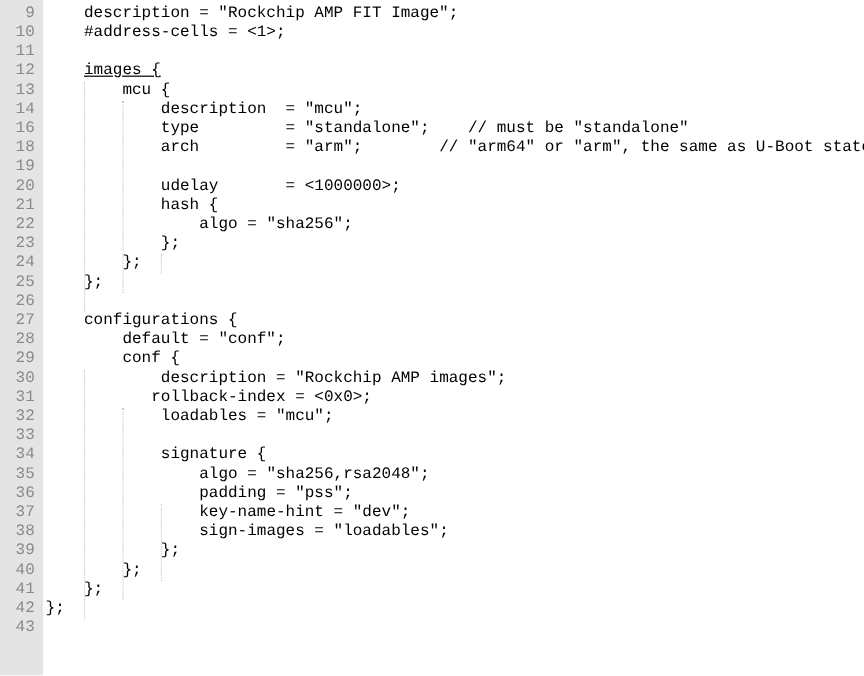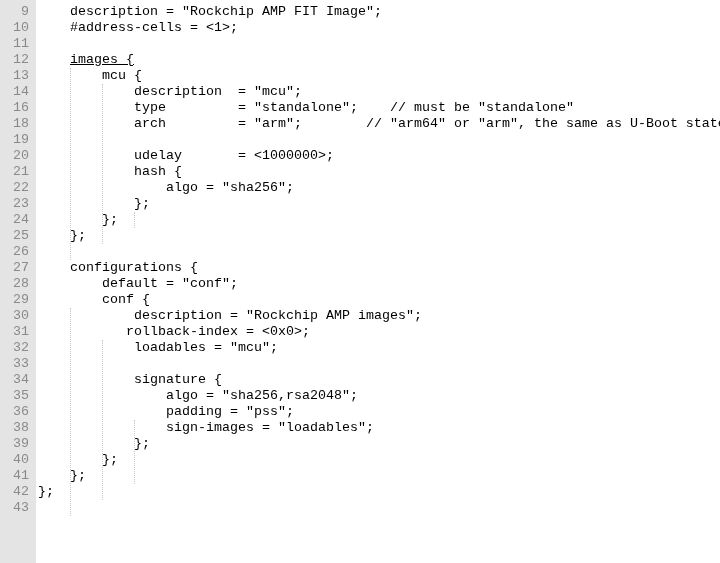--- a/index.html
+++ b/index.html
@@ -56,20 +56,21 @@
       <div class="line"><span class="ln">27</span><span class="code" style="left: 70px;">configurations {</span></div>
       <div class="line"><span class="ln">28</span><span class="code" style="left: 102px;">default = "conf";</span></div>
       <div class="line"><span class="ln">29</span><span class="code" style="left: 102px;">conf {</span></div>
       <div class="line"><span class="ln">30</span><span class="code" style="left: 134px;">description = "Rockchip AMP images";</span></div>
       <div class="line"><span class="ln">31</span><span class="code" style="left: 126px;">rollback-index = &lt;0x0&gt;;</span></div>
       <div class="line"><span class="ln">32</span><span class="code" style="left: 134px;">loadables = "mcu";</span></div>
       <div class="line"><span class="ln">33</span><span class="code" style="left: 38px;"></span></div>
       <div class="line"><span class="ln">34</span><span class="code" style="left: 134px;">signature {</span></div>
       <div class="line"><span class="ln">35</span><span class="code" style="left: 166px;">algo = "sha256,rsa2048";</span></div>
       <div class="line"><span class="ln">36</span><span class="code" style="left: 166px;">padding = "pss";</span></div>
+      <div class="line"><span class="ln">37</span><span class="code" style="left: 166px;">key-name-hint = "dev";</span></div>
       <div class="line"><span class="ln">38</span><span class="code" style="left: 166px;">sign-images = "loadables";</span></div>
       <div class="line"><span class="ln">39</span><span class="code" style="left: 134px;">};</span></div>
       <div class="line"><span class="ln">40</span><span class="code" style="left: 102px;">};</span></div>
       <div class="line"><span class="ln">41</span><span class="code" style="left: 70px;">};</span></div>
       <div class="line"><span class="ln">42</span><span class="code" style="left: 38px;">};</span></div>
       <div class="line"><span class="ln">43</span><span class="code" style="left: 38px;"></span></div>
     </div>
   <div id="guides">
       <div class="guide" style="left: 70px; top: 68px; height: 192px;"></div>
       <div class="guide" style="left: 70px; top: 308px; height: 208px;"></div>

